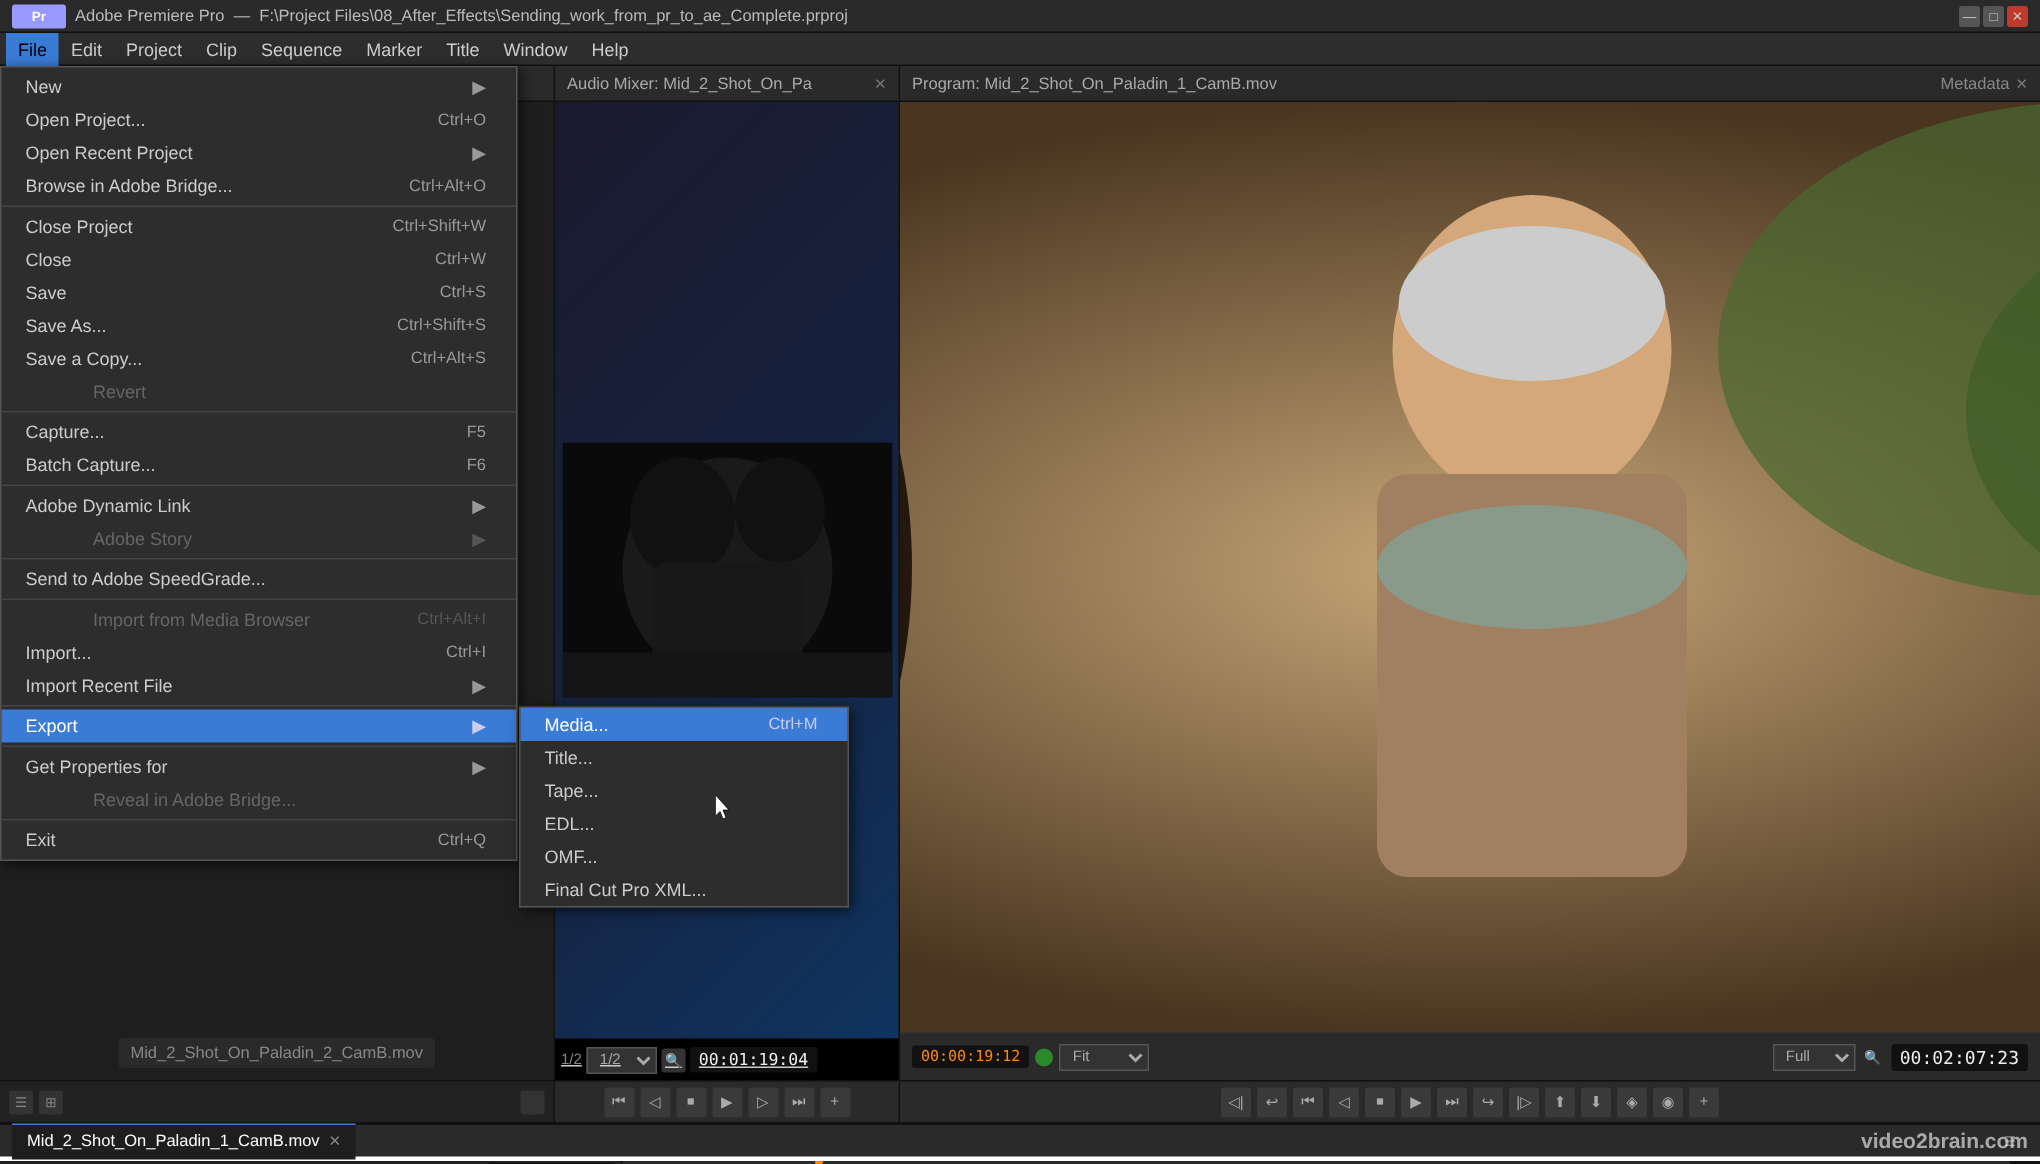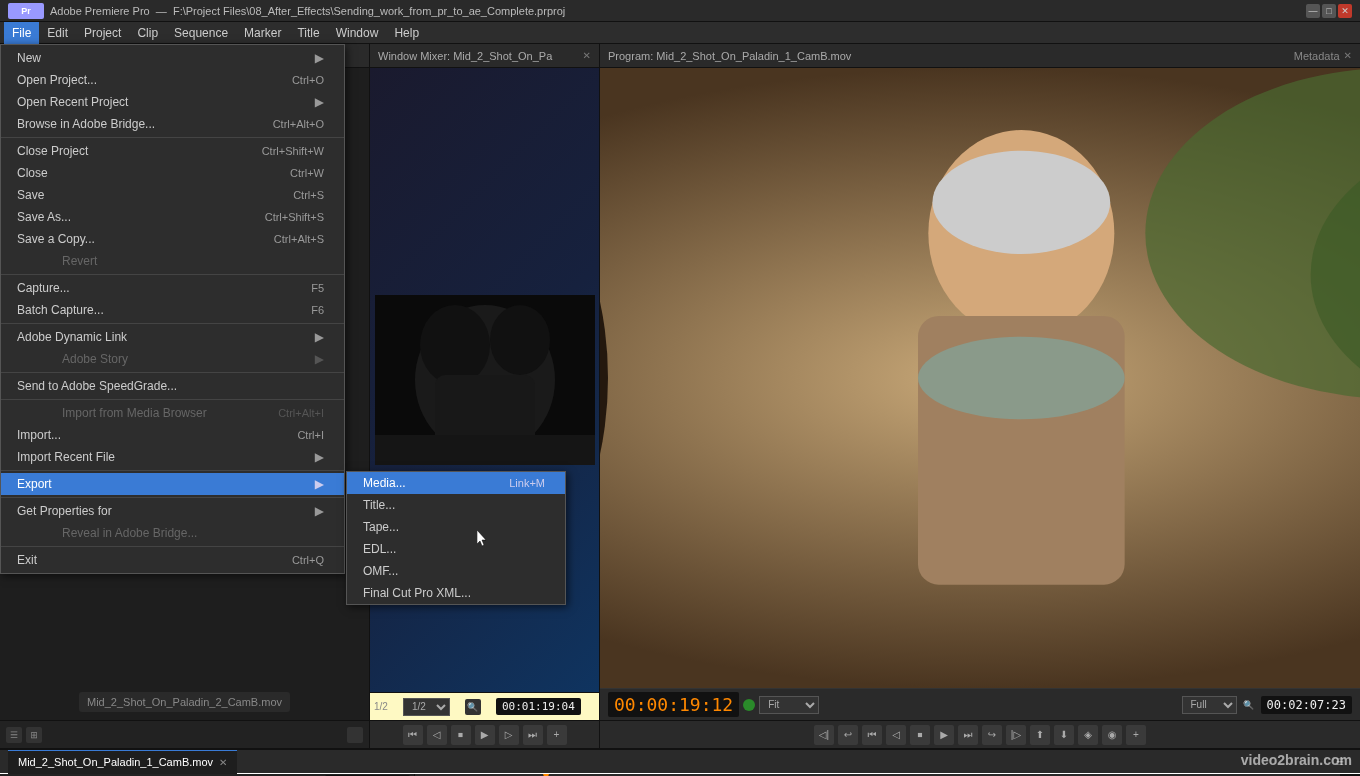--- a/index.html
+++ b/index.html
@@ -63,21 +63,21 @@
     .menu-item {
       padding: 0 8px;
       height: 22px;
       display: flex; align-items: center;
       cursor: pointer;
       font-size: 12px;
       color: #ccc;
     }
     .menu-item:hover, .menu-item.active {
       background: #3a7bd5;
-      color: #ffffff;
+      color: #000000;
     }
     .menu-item.active {
       background: #3a7bd5;
     }
 
     
     #main-content {
       display: flex;
       height: calc(776px - 22px - 22px - 28px);
       position: relative;
@@ -131,25 +131,26 @@
       display: flex; align-items: center; justify-content: center;
     }
     .video-placeholder-right {
       width: 100%; height: 100%;
       background: linear-gradient(135deg, #3d3228 0%, #5a4a3a 40%, #8b6a4a 100%);
     }
 
     
     .monitor-controls {
       height: 28px;
-      background: #fef9c3;
+      background: #000000;
       display: flex; align-items: center;
       padding: 0 4px;
-      gap: 15px;
+      gap: 3px;
       border-top: 1px solid #111;
+      text-decoration: underline;
     }
     .ctrl-btn {
       width: 20px; height: 20px;
       background: #3a3a3a;
       border: none; border-radius: 2px;
       color: #aaa;
       font-size: 10px;
       display: flex; align-items: center; justify-content: center;
       cursor: pointer;
     }
@@ -176,21 +177,21 @@
       height: 280px;
       background: #1e1e1e;
       border-top: 2px solid #111;
       display: flex; flex-direction: column;
     }
     .timeline-header {
       height: 24px;
       background: #2a2a2a;
       display: flex; align-items: center;
       padding: 0 8px;
-      border-bottom: 1px solid #ffffff;
+      border-bottom: 3px solid #ffffff;
     }
     .tab {
       padding: 0 10px;
       height: 24px;
       display: flex; align-items: center;
       font-size: 11px;
       color: #aaa;
       cursor: pointer;
     }
     .tab.active {
@@ -359,21 +360,21 @@
     <div style="height:28px; background:#222; border-top:1px solid #111; display:flex; align-items:center; gap:4px; padding:0 6px;">
       <div style="width:16px;height:16px;background:#333;border-radius:2px;display:flex;align-items:center;justify-content:center;font-size:9px;color:#888;">☰</div>
       <div style="width:16px;height:16px;background:#333;border-radius:2px;display:flex;align-items:center;justify-content:center;font-size:9px;color:#888;">⊞</div>
       <div style="flex:1;"></div>
       <div style="width:16px;height:16px;background:#333;border-radius:2px;"></div>
     </div>
   </div>
 
   <div id="center-panel">
     <div class="panel-header">
-      <span class="panel-header-title">Window Mixer: Mid_2_Shot_On_Pa</span>
+      <span class="panel-header-title">Audio Mixer: Mid_2_Shot_On_Pa</span>
       <span class="panel-close-btn">✕</span>
     </div>
     <div class="video-preview">
       <div class="video-placeholder">
 
         <svg width="220" height="170" viewBox="0 0 220 170">
           <rect width="220" height="170" fill="#0a0a0a"></rect>
           <ellipse cx="110" cy="85" rx="70" ry="75" fill="#1a1a1a"></ellipse>
           <ellipse cx="80" cy="50" rx="35" ry="40" fill="#111"></ellipse>
           <ellipse cx="145" cy="45" rx="30" ry="35" fill="#111"></ellipse>
@@ -434,21 +435,21 @@
 
           <rect x="0" y="0" width="150" height="300" fill="#111" opacity="0.6"></rect>
           <ellipse cx="80" cy="150" rx="80" ry="120" fill="#1a1008" opacity="0.9"></ellipse>
 
           <ellipse cx="580" cy="120" rx="30" ry="35" fill="#b89060" opacity="0.8"></ellipse>
         </svg>
       </div>
     </div>
 
     <div style="height:32px; background:#2a2a2a; display:flex; align-items:center; padding:0 8px; gap:4px; border-top:1px solid #333;">
-      <span class="timecode" style="font-size:18px;">00:00:19:12</span>
+      <span class="timecode" style="font-size:10px;">00:00:19:12</span>
       <div style="width:12px;height:12px;background:#2a8a2a;border-radius:50%;"></div>
       <select class="fit-select" style="width:60px;">
         <option>Fit</option>
         <option>Full</option>
         <option>25%</option>
       </select>
       <div style="flex:1;"></div>
       <select class="fit-select" style="width:55px;">
         <option>Full</option>
         <option>Half</option>
@@ -618,21 +619,21 @@
 
     <div class="menu-section submenu-container" style="position:relative;">
       <div class="dropdown-item highlighted">
         <span>Export</span>
         <span class="arrow" style="color:#cce;">▶</span>
       </div>
 
       <div class="export-submenu">
         <div class="dropdown-item highlighted">
           <span>Media...</span>
-          <span class="shortcut" style="color:#cce;">Link+M</span>
+          <span class="shortcut" style="color:#cce;">Ctrl+M</span>
         </div>
         <div class="dropdown-item">
           <span>Title...</span>
         </div>
         <div class="dropdown-item">
           <span>Tape...</span>
         </div>
         <div class="dropdown-item">
           <span>EDL...</span>
         </div>

